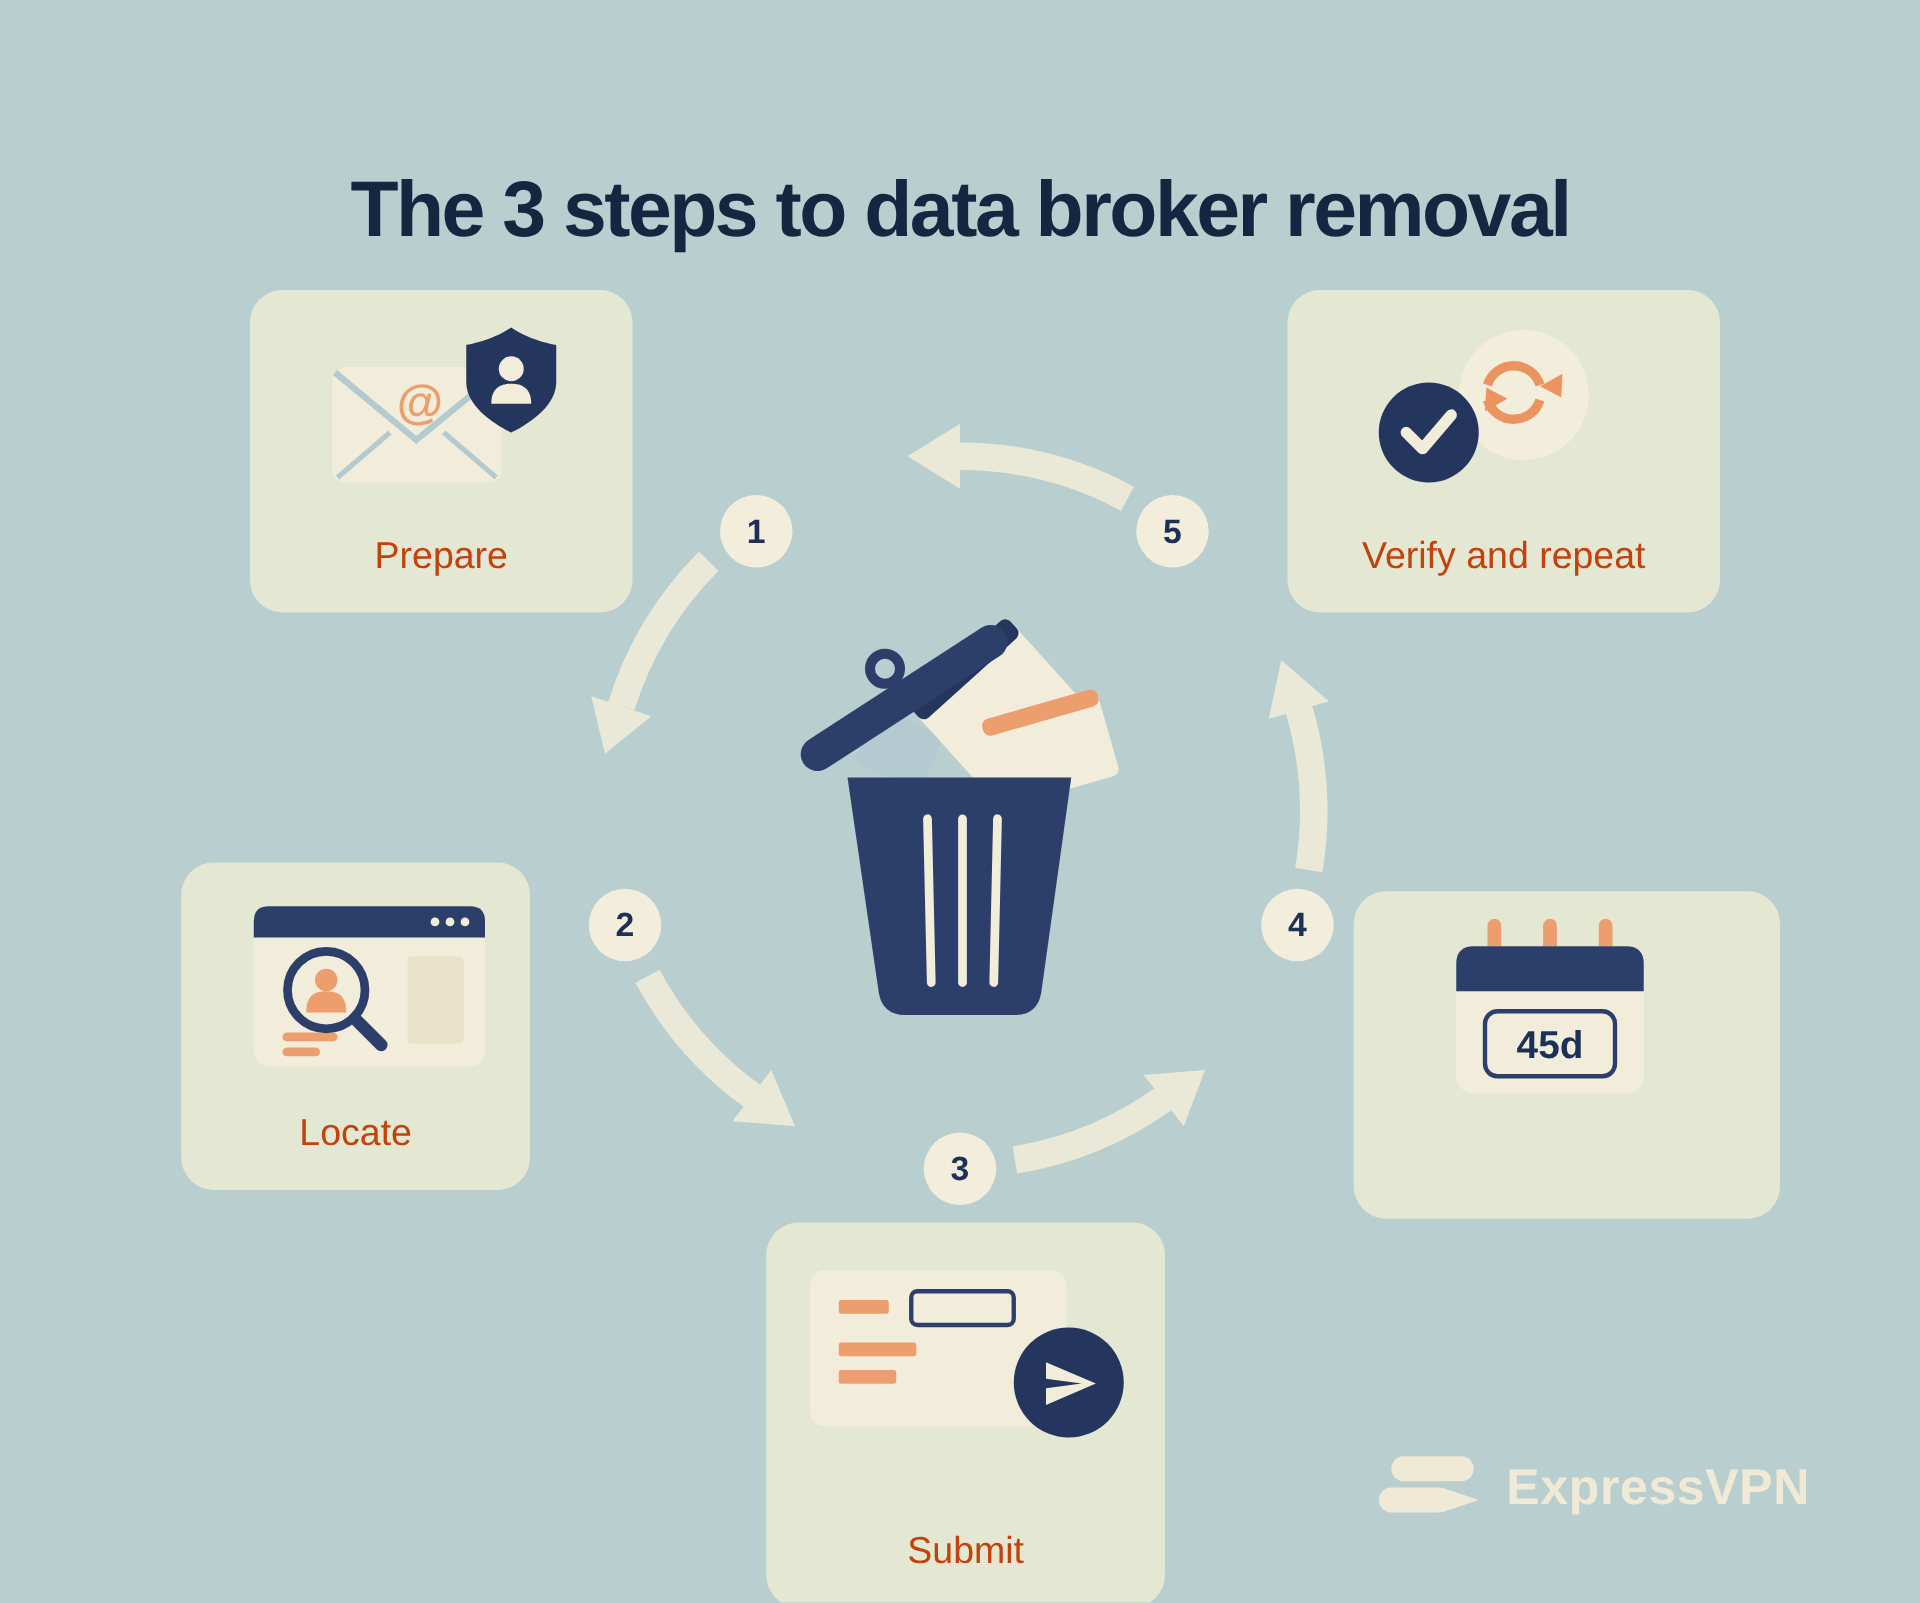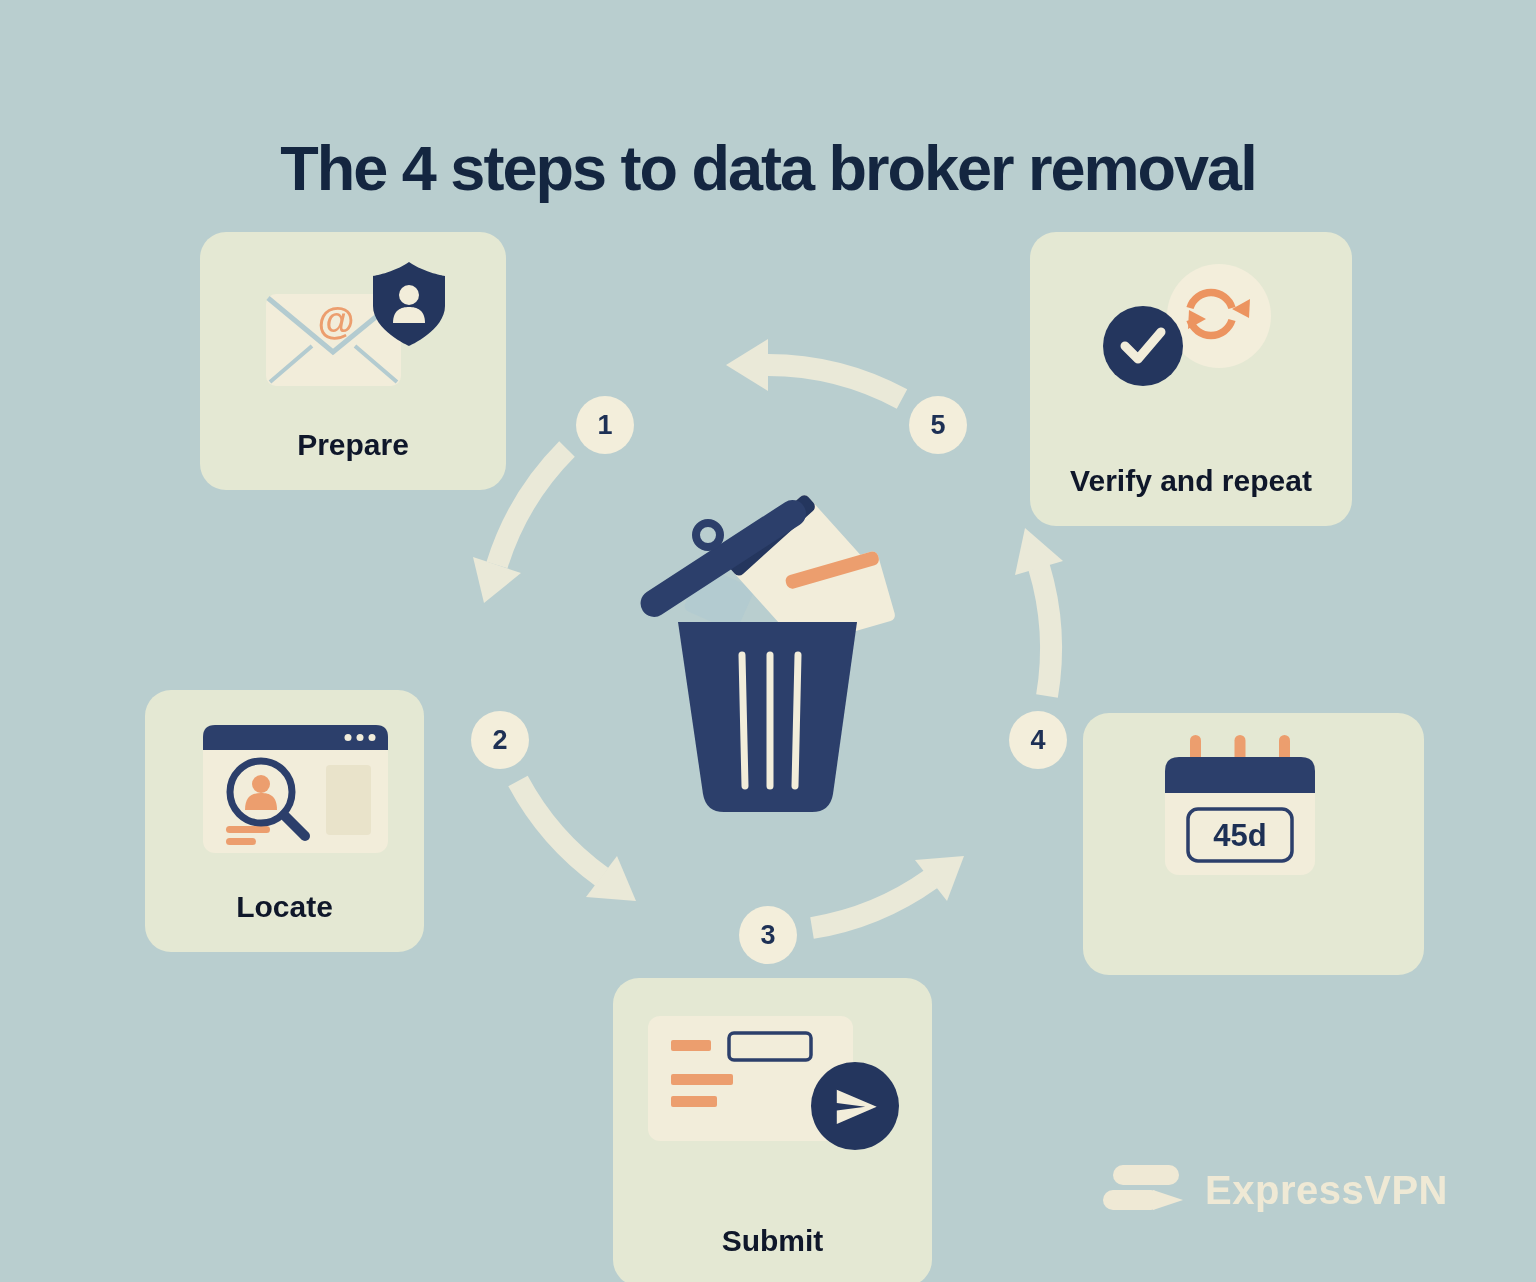--- a/index.html
+++ b/index.html
@@ -24,25 +24,25 @@
   .badge-1 { left:576px; top:396px; }
   .badge-2 { left:471px; top:711px; }
   .badge-3 { left:739px; top:906px; }
   .badge-4 { left:1009px; top:711px; }
   .badge-5 { left:909px; top:396px; }
   .card {
     position:absolute; background:#e4e8d3; border-radius:26px;
   }
   .card .label {
     position:absolute; left:0; right:0; bottom:28px;
-    text-align:center; font-size:30px; font-weight:700; color:#0f172a;
+    text-align:center; font-size:30px; font-weight:400; color:#c2410c;
   }
   .card svg { position:absolute; }
   .card-prepare { left:200px; top:232px; width:306px; height:258px; }
-  .card-verify  { left:1030px; top:232px; width:322px; height:294px; }
+  .card-verify  { left:1030px; top:232px; width:322px; height:258px;padding-left:24px; }
   .card-locate  { left:145px; top:690px; width:279px; height:262px; }
   .card-track   { left:1083px; top:713px; width:341px; height:262px; }
   .card-submit  { left:613px; top:978px; width:319px; height:308px; }
   .card-prepare svg { left:48px; top:22px; }
   .card-verify  svg { left:61px; top:26px; }
   .card-locate  svg { left:53px; top:30px; }
   .card-track   svg { left:77px; top:22px; }
   .card-submit  svg { left:30px; top:26px; }
   .logo {
     position:absolute; right:88px; bottom:64px;
@@ -50,21 +50,21 @@
   }
   .logo .wordmark {
     font-size:40px; font-weight:600; color:#efe9d5; letter-spacing:0.5px;
   }
 </style>
 </head>
 <body>
 
 <div>
 
-  <h1 class="title">The 4 steps to data broker removal</h1>
+  <h1 class="title">The 3 steps to data broker removal</h1>
 
   <svg class="scene" viewBox="0 0 1536 1282">
     <g fill="none" stroke="#eae9d8" stroke-width="22">
       <path d="M 902 399 A 283 283 0 0 0 768 365"></path>
       <path d="M 567 449 A 283 283 0 0 0 497 565"></path>
       <path d="M 518 781 A 283 283 0 0 0 602 877"></path>
       <path d="M 812 928 A 283 283 0 0 0 931 879"></path>
       <path d="M 1047 696 A 283 283 0 0 0 1039 567"></path>
     </g>
     <g fill="#eae9d8">

